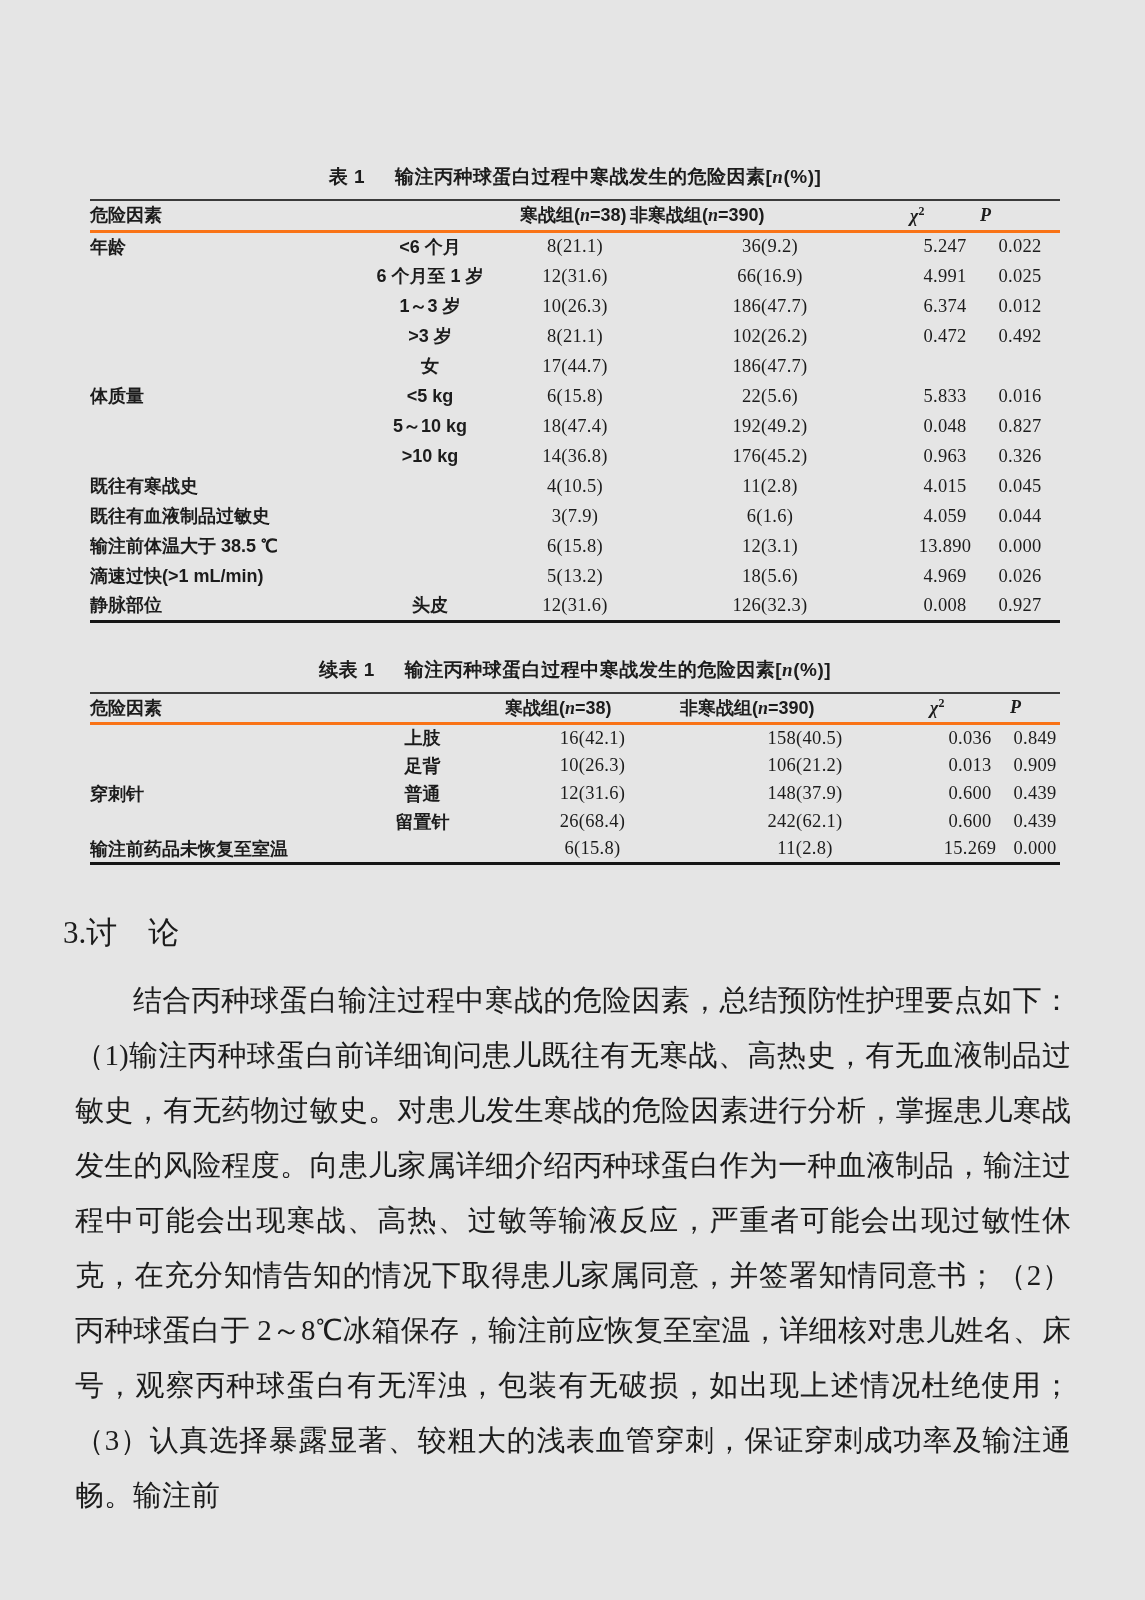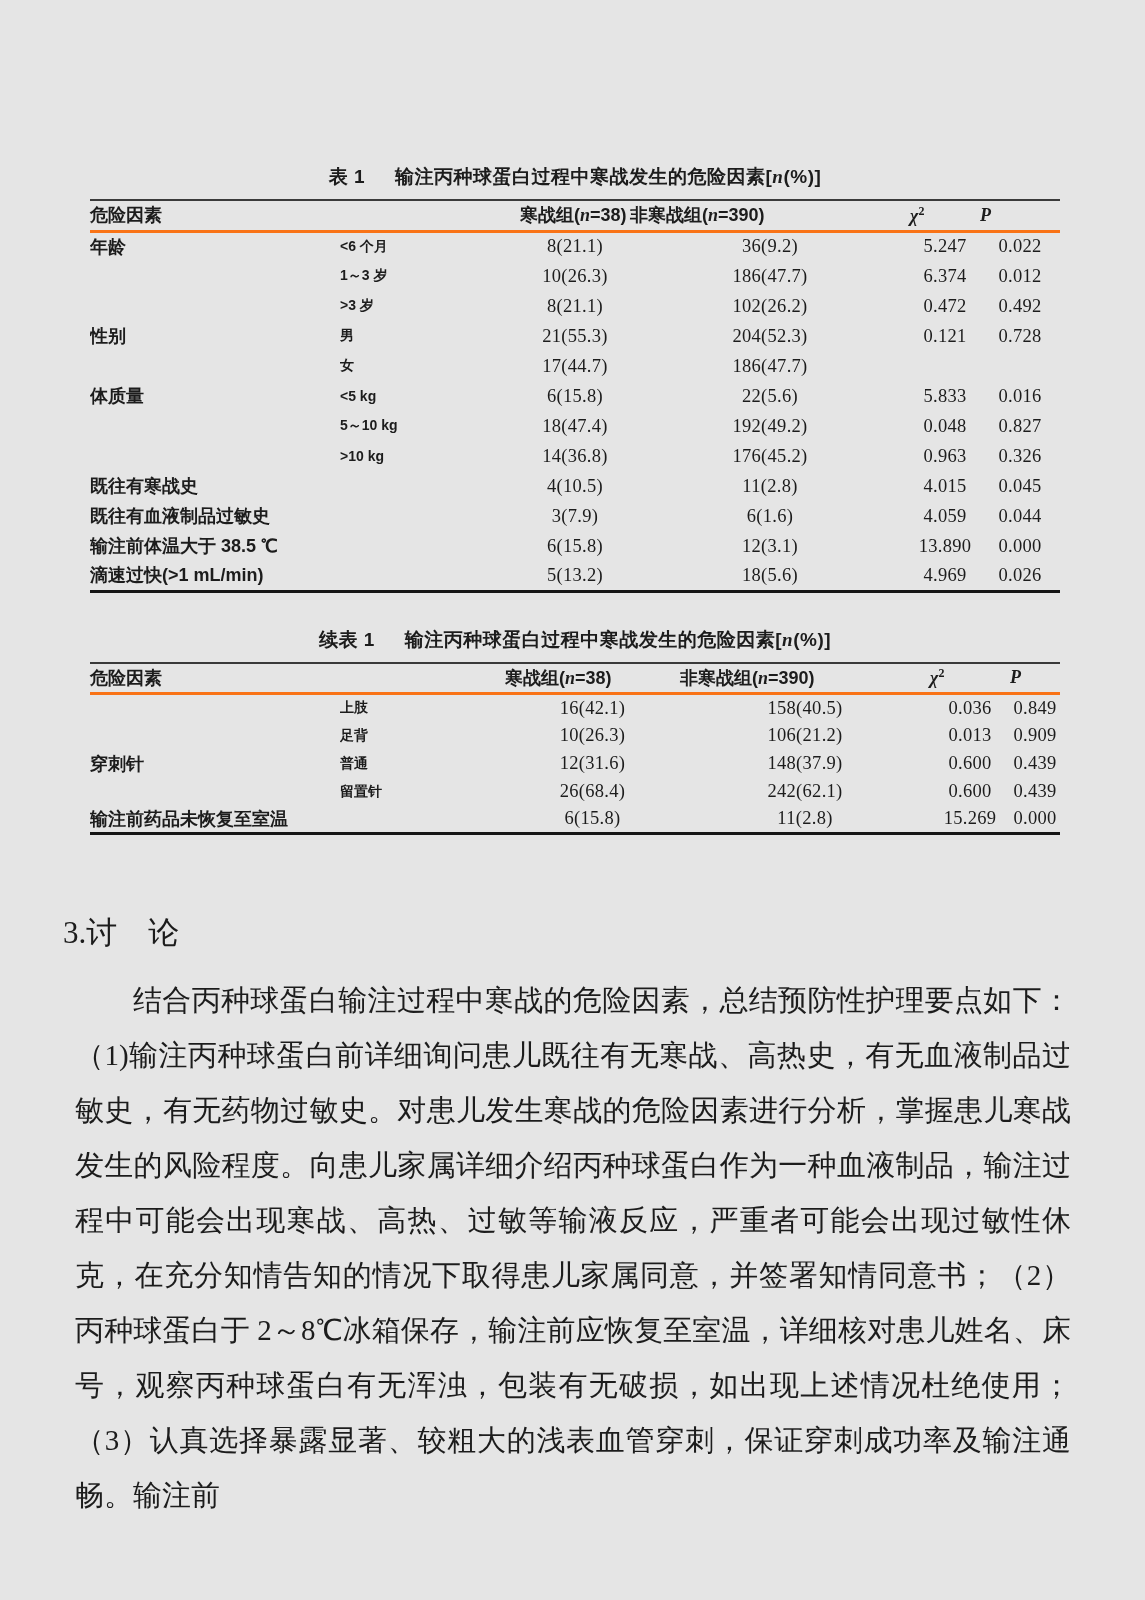--- a/index.html
+++ b/index.html
@@ -68,23 +68,24 @@
   #table1 td { height: 30px; }
   #table2 td { height: 28px; }
   .td-factor {
     text-align: left;
     padding-left: 2px;
     font-family: "Liberation Sans", sans-serif;
     font-weight: bold;
     font-size: 18px;
   }
   .td-sub {
+    text-align: center;
     font-family: "Liberation Sans", sans-serif;
     font-weight: bold;
-    font-size: 14px;
+    font-size: 18px;
   }
   .td-num {
     text-align: center;
     font-family: "Liberation Serif", serif;
     font-size: 18.5px;
     letter-spacing: 0.3px;
   }
   .discussion-area {
     position: absolute;
     left: 63px;
@@ -142,41 +143,41 @@
           <tr>
             <td class="td-factor">年龄</td>
             <td class="td-sub">&lt;6 个月</td>
             <td class="td-num">8(21.1)</td>
             <td class="td-num">36(9.2)</td>
             <td class="td-num">5.247</td>
             <td class="td-num">0.022</td>
           </tr>
           <tr>
             <td class="td-factor"></td>
+            <td class="td-sub">6 个月至 1 岁</td>
+            <td class="td-num">12(31.6)</td>
+            <td class="td-num">66(16.9)</td>
+            <td class="td-num">4.991</td>
+            <td class="td-num">0.025</td>
+          </tr>
+          <tr>
+            <td class="td-factor"></td>
             <td class="td-sub">1～3 岁</td>
             <td class="td-num">10(26.3)</td>
             <td class="td-num">186(47.7)</td>
             <td class="td-num">6.374</td>
             <td class="td-num">0.012</td>
           </tr>
           <tr>
             <td class="td-factor"></td>
             <td class="td-sub">&gt;3 岁</td>
             <td class="td-num">8(21.1)</td>
             <td class="td-num">102(26.2)</td>
             <td class="td-num">0.472</td>
             <td class="td-num">0.492</td>
-          </tr>
-          <tr>
-            <td class="td-factor">性别</td>
-            <td class="td-sub">男</td>
-            <td class="td-num">21(55.3)</td>
-            <td class="td-num">204(52.3)</td>
-            <td class="td-num">0.121</td>
-            <td class="td-num">0.728</td>
           </tr>
           <tr>
             <td class="td-factor"></td>
             <td class="td-sub">女</td>
             <td class="td-num">17(44.7)</td>
             <td class="td-num">186(47.7)</td>
             <td class="td-num"></td>
             <td class="td-num"></td>
           </tr>
           <tr>
@@ -227,20 +228,28 @@
             <td class="td-num">13.890</td>
             <td class="td-num">0.000</td>
           </tr>
           <tr>
             <td class="td-factor">滴速过快(&gt;1 mL/min)</td>
             <td class="td-sub"></td>
             <td class="td-num">5(13.2)</td>
             <td class="td-num">18(5.6)</td>
             <td class="td-num">4.969</td>
             <td class="td-num">0.026</td>
+          </tr>
+          <tr>
+            <td class="td-factor">静脉部位</td>
+            <td class="td-sub">头皮</td>
+            <td class="td-num">12(31.6)</td>
+            <td class="td-num">126(32.3)</td>
+            <td class="td-num">0.008</td>
+            <td class="td-num">0.927</td>
           </tr>
         </tbody>
     </table>
 
     <div class="table-caption" style="margin-top:36px;">
       <span class="cap-label">续表 1</span><span>输注丙种球蛋白过程中寒战发生的危险因素</span><span>[</span><span class="cap-n">n</span><span>(%)]</span>
     </div>
 
     <table class="data-table" id="table2">
       <colgroup>

